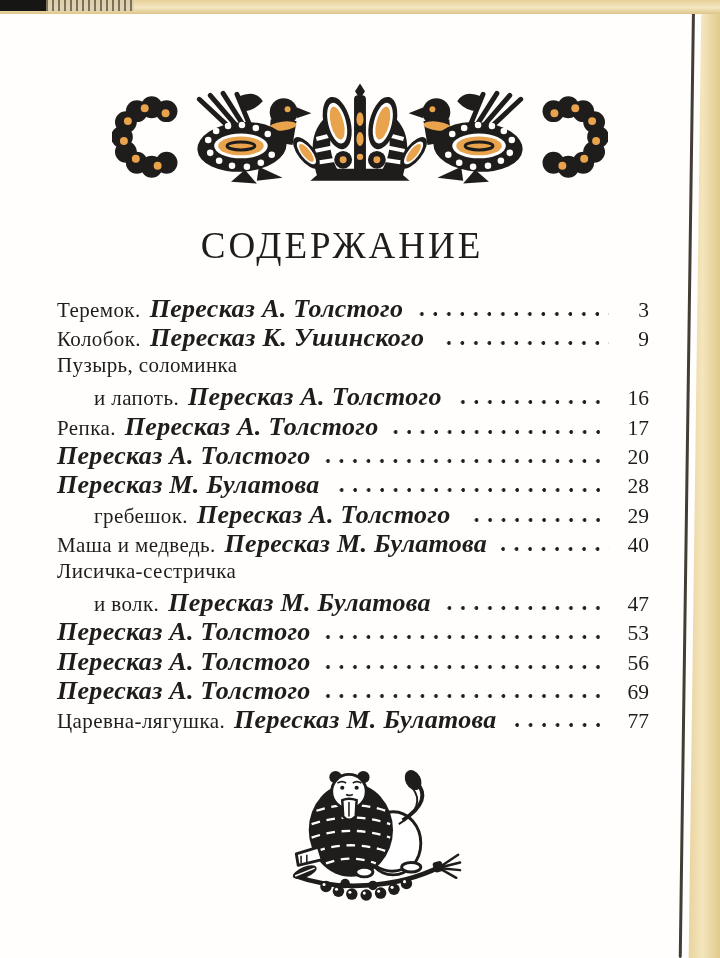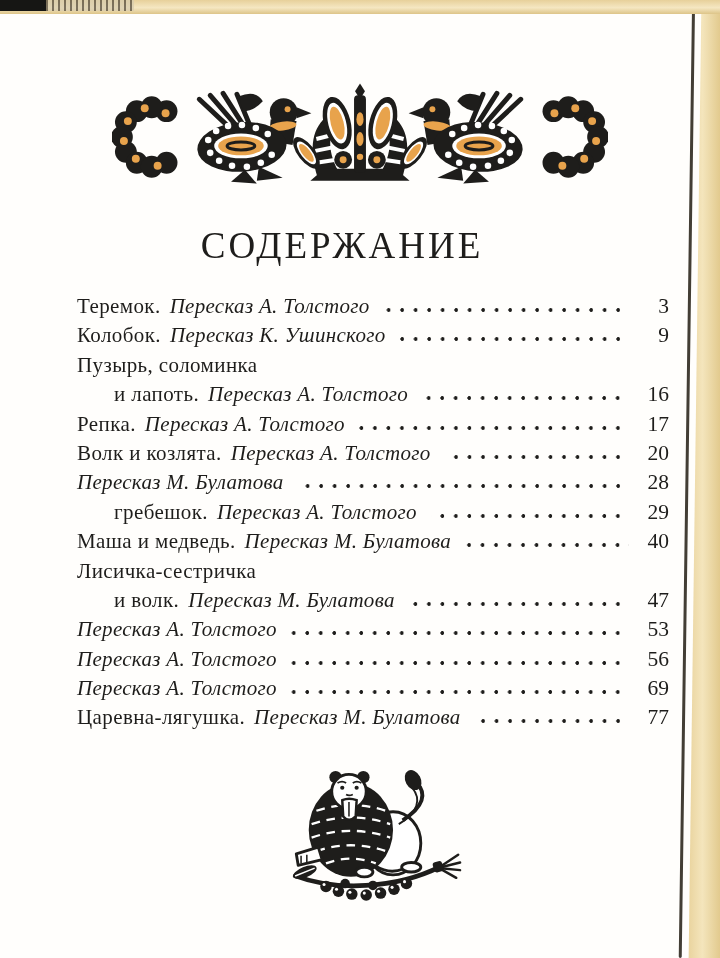--- a/index.html
+++ b/index.html
@@ -29,25 +29,25 @@
   
   .ornament-top{position:absolute;left:112px;top:82px;width:496px;height:108px;}
   .ornament-bottom{position:absolute;left:280px;top:764px;width:182px;height:150px;}
   .ornament-top svg,.ornament-bottom svg{width:100%;height:100%;display:block;}
 
   
   .heading{position:absolute;left:0;top:224px;width:684px;text-align:center;
     font-size:37px;font-weight:400;letter-spacing:3px;color:var(--ink);}
 
   
-  .toc{position:absolute;left:57px;top:294px;width:592px;margin-left:20px;}
+  .toc{position:absolute;left:57px;top:294px;width:592px;}
   .toc-row{display:flex;align-items:baseline;height:29.4px;font-size:21px;white-space:pre;}
   .toc-row.indent{padding-left:37px;}
   .story-title{margin-right:9px;letter-spacing:.4px;}
-  .byline{font-style:italic;font-size:21px;letter-spacing:.3px;margin-right:2px;}
+  .byline{font-style:italic;font-size:26px;letter-spacing:.3px;margin-right:2px;font-weight:bold;}
   .dots{flex:1 1 auto;height:4px;position:relative;top:-1px;margin:0 10px 0 12px;
     background-image:radial-gradient(circle at 2.2px 2px,var(--ink) 1.55px,transparent 2.2px);
     background-size:13.5px 4px;background-repeat:repeat-x;background-position:right center;}
   .pagenum{min-width:30px;text-align:right;font-size:21.5px;}
 </style>
 </head>
 <body>
 
 <div class="scan">
 
@@ -165,21 +165,21 @@
   </div>
 
   <div class="heading">СОДЕРЖАНИЕ</div>
 
   <div class="toc" id="toc">
       <div class="toc-row"><span class="story-title">Теремок.</span><span class="byline">Пересказ А. Толстого</span><span class="dots"></span><span class="pagenum">3</span></div>
       <div class="toc-row"><span class="story-title">Колобок.</span><span class="byline">Пересказ К. Ушинского</span><span class="dots"></span><span class="pagenum">9</span></div>
       <div class="toc-row"><span class="story-title">Пузырь, соломинка</span></div>
       <div class="toc-row indent"><span class="story-title">и лапоть.</span><span class="byline">Пересказ А. Толстого</span><span class="dots"></span><span class="pagenum">16</span></div>
       <div class="toc-row"><span class="story-title">Репка.</span><span class="byline">Пересказ А. Толстого</span><span class="dots"></span><span class="pagenum">17</span></div>
-      <div class="toc-row"><span class="story-title">Волк и козлята.</span><span class="byline">Пересказ А. Толстого</span><span class="dots"></span><span class="pagenum">20</span></div>
+      <div class="toc-row"><span class="byline">Пересказ А. Толстого</span><span class="dots"></span><span class="pagenum">20</span></div>
       <div class="toc-row"><span class="byline">Пересказ М. Булатова</span><span class="dots"></span><span class="pagenum">28</span></div>
       <div class="toc-row indent"><span class="story-title">гребешок.</span><span class="byline">Пересказ А. Толстого</span><span class="dots"></span><span class="pagenum">29</span></div>
       <div class="toc-row"><span class="story-title">Маша и медведь.</span><span class="byline">Пересказ М. Булатова</span><span class="dots"></span><span class="pagenum">40</span></div>
       <div class="toc-row"><span class="story-title">Лисичка-сестричка</span></div>
       <div class="toc-row indent"><span class="story-title">и волк.</span><span class="byline">Пересказ М. Булатова</span><span class="dots"></span><span class="pagenum">47</span></div>
       <div class="toc-row"><span class="byline">Пересказ А. Толстого</span><span class="dots"></span><span class="pagenum">53</span></div>
       <div class="toc-row"><span class="byline">Пересказ А. Толстого</span><span class="dots"></span><span class="pagenum">56</span></div>
       <div class="toc-row"><span class="byline">Пересказ А. Толстого</span><span class="dots"></span><span class="pagenum">69</span></div>
       <div class="toc-row"><span class="story-title">Царевна-лягушка.</span><span class="byline">Пересказ М. Булатова</span><span class="dots"></span><span class="pagenum">77</span></div>
     </div>

